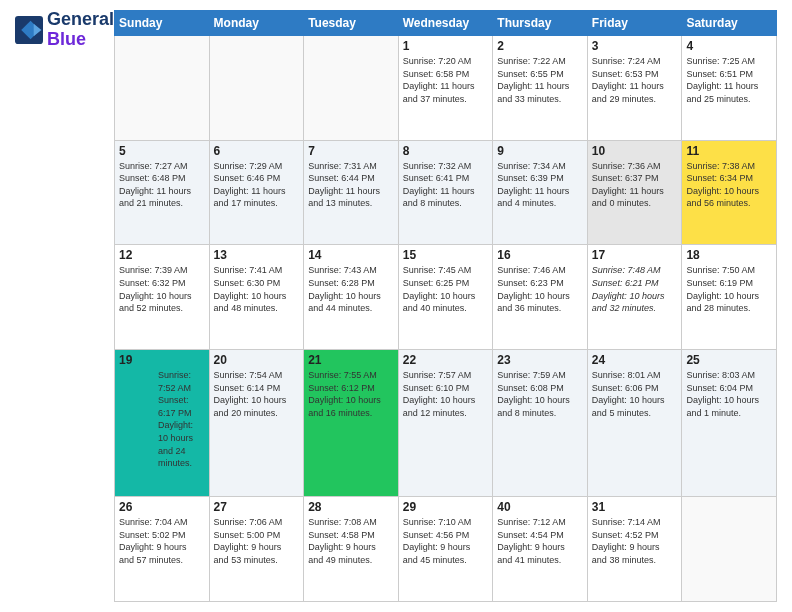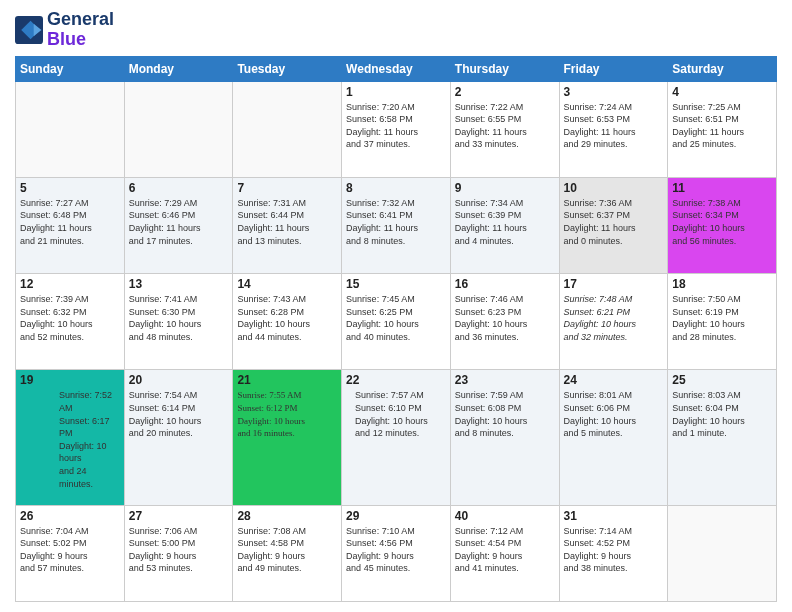--- a/index.html
+++ b/index.html
@@ -8,21 +8,21 @@
       height: 612px;
       font-family: Arial, sans-serif;
       background: #fff;
       overflow: hidden;
     }
     .page {
       width: 792px;
       height: 612px;
       padding: 10px 15px 10px 15px;
       display: flex;
-      flex-direction: column;
+      flex-direction: row;
     }
     .header {
       display: flex;
       justify-content: space-between;
       align-items: flex-start;
       margin-bottom: 6px;
     }
     .logo {
       display: flex;
       align-items: center;
@@ -198,21 +198,21 @@
 Daylight: 11 hours
 and 4 minutes.</div>
           </td>
           <td style="background: #e5e5e5; margin-top: 6px;">
             <span class="day-number">10</span>
             <div class="day-info" style="white-space: pre-line;">Sunrise: 7:36 AM
 Sunset: 6:37 PM
 Daylight: 11 hours
 and 0 minutes.</div>
           </td>
-          <td style="background: #d946ef;">
+          <td style="background: #fde047;">
             <span class="day-number">11</span>
             <div class="day-info" style="white-space: pre-line;">Sunrise: 7:38 AM
 Sunset: 6:34 PM
 Daylight: 10 hours
 and 56 minutes.</div>
           </td>
         </tr>
         <tr>
           <td>
             <span class="day-number">12</span>
@@ -274,28 +274,28 @@
           </td>
           <td style="background: rgb(240, 244, 248);">
             <span class="day-number">20</span>
             <div class="day-info" style="white-space: pre-line;">Sunrise: 7:54 AM
 Sunset: 6:14 PM
 Daylight: 10 hours
 and 20 minutes.</div>
           </td>
           <td style="background: #22c55e;">
             <span class="day-number">21</span>
-            <div class="day-info" style="white-space: pre-line; font-family: Liberation Serif, serif;">Sunrise: 7:55 AM
+            <div class="day-info" style="white-space: pre-line;">Sunrise: 7:55 AM
 Sunset: 6:12 PM
 Daylight: 10 hours
 and 16 minutes.</div>
           </td>
           <td style="background: rgb(240, 244, 248);">
             <span class="day-number">22</span>
-            <div class="day-info" style="white-space: pre-line; margin-left: 9px;">Sunrise: 7:57 AM
+            <div class="day-info" style="white-space: pre-line;">Sunrise: 7:57 AM
 Sunset: 6:10 PM
 Daylight: 10 hours
 and 12 minutes.</div>
           </td>
           <td style="background: rgb(240, 244, 248);">
             <span class="day-number">23</span>
             <div class="day-info" style="white-space: pre-line;">Sunrise: 7:59 AM
 Sunset: 6:08 PM
 Daylight: 10 hours
 and 8 minutes.</div>

